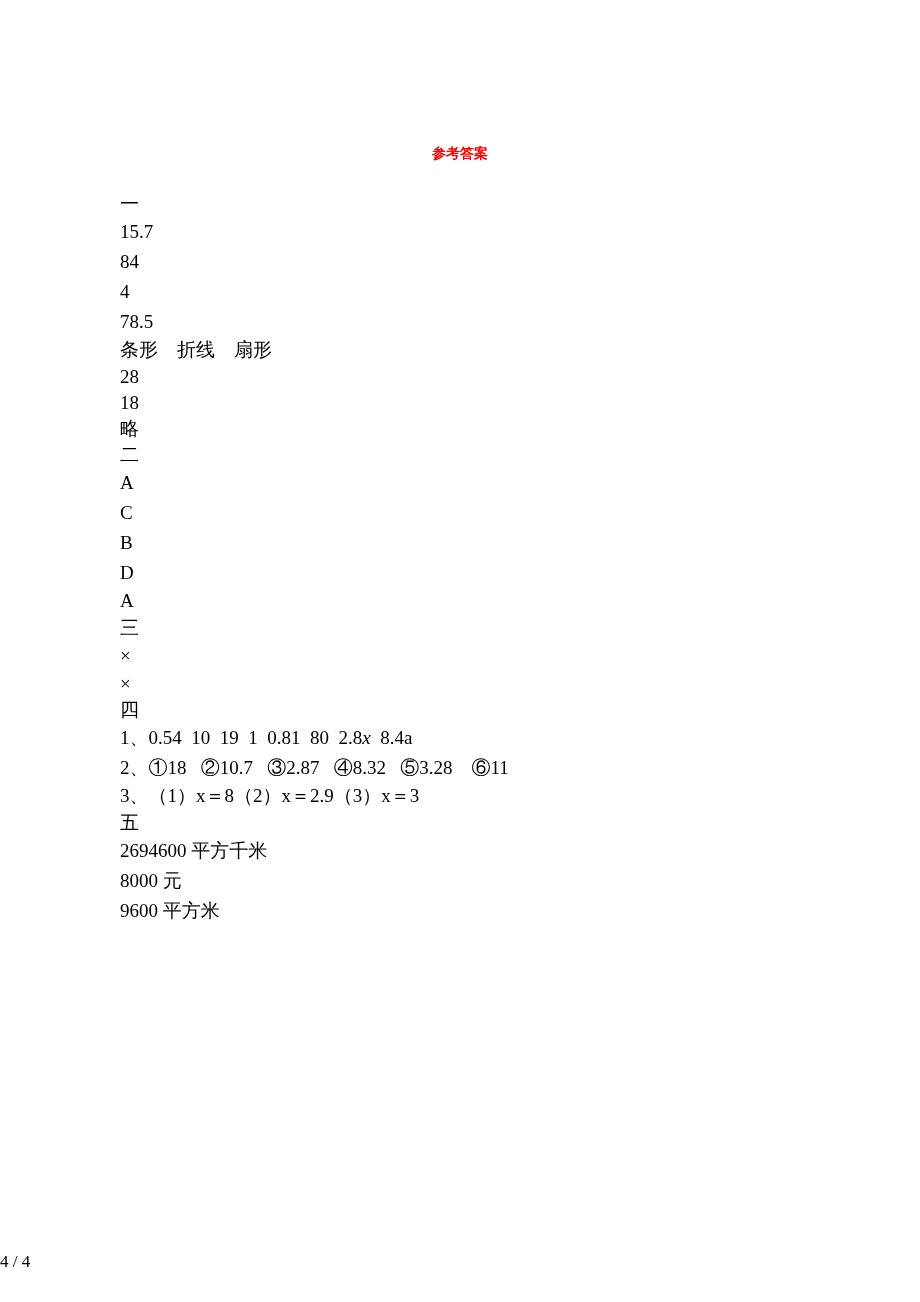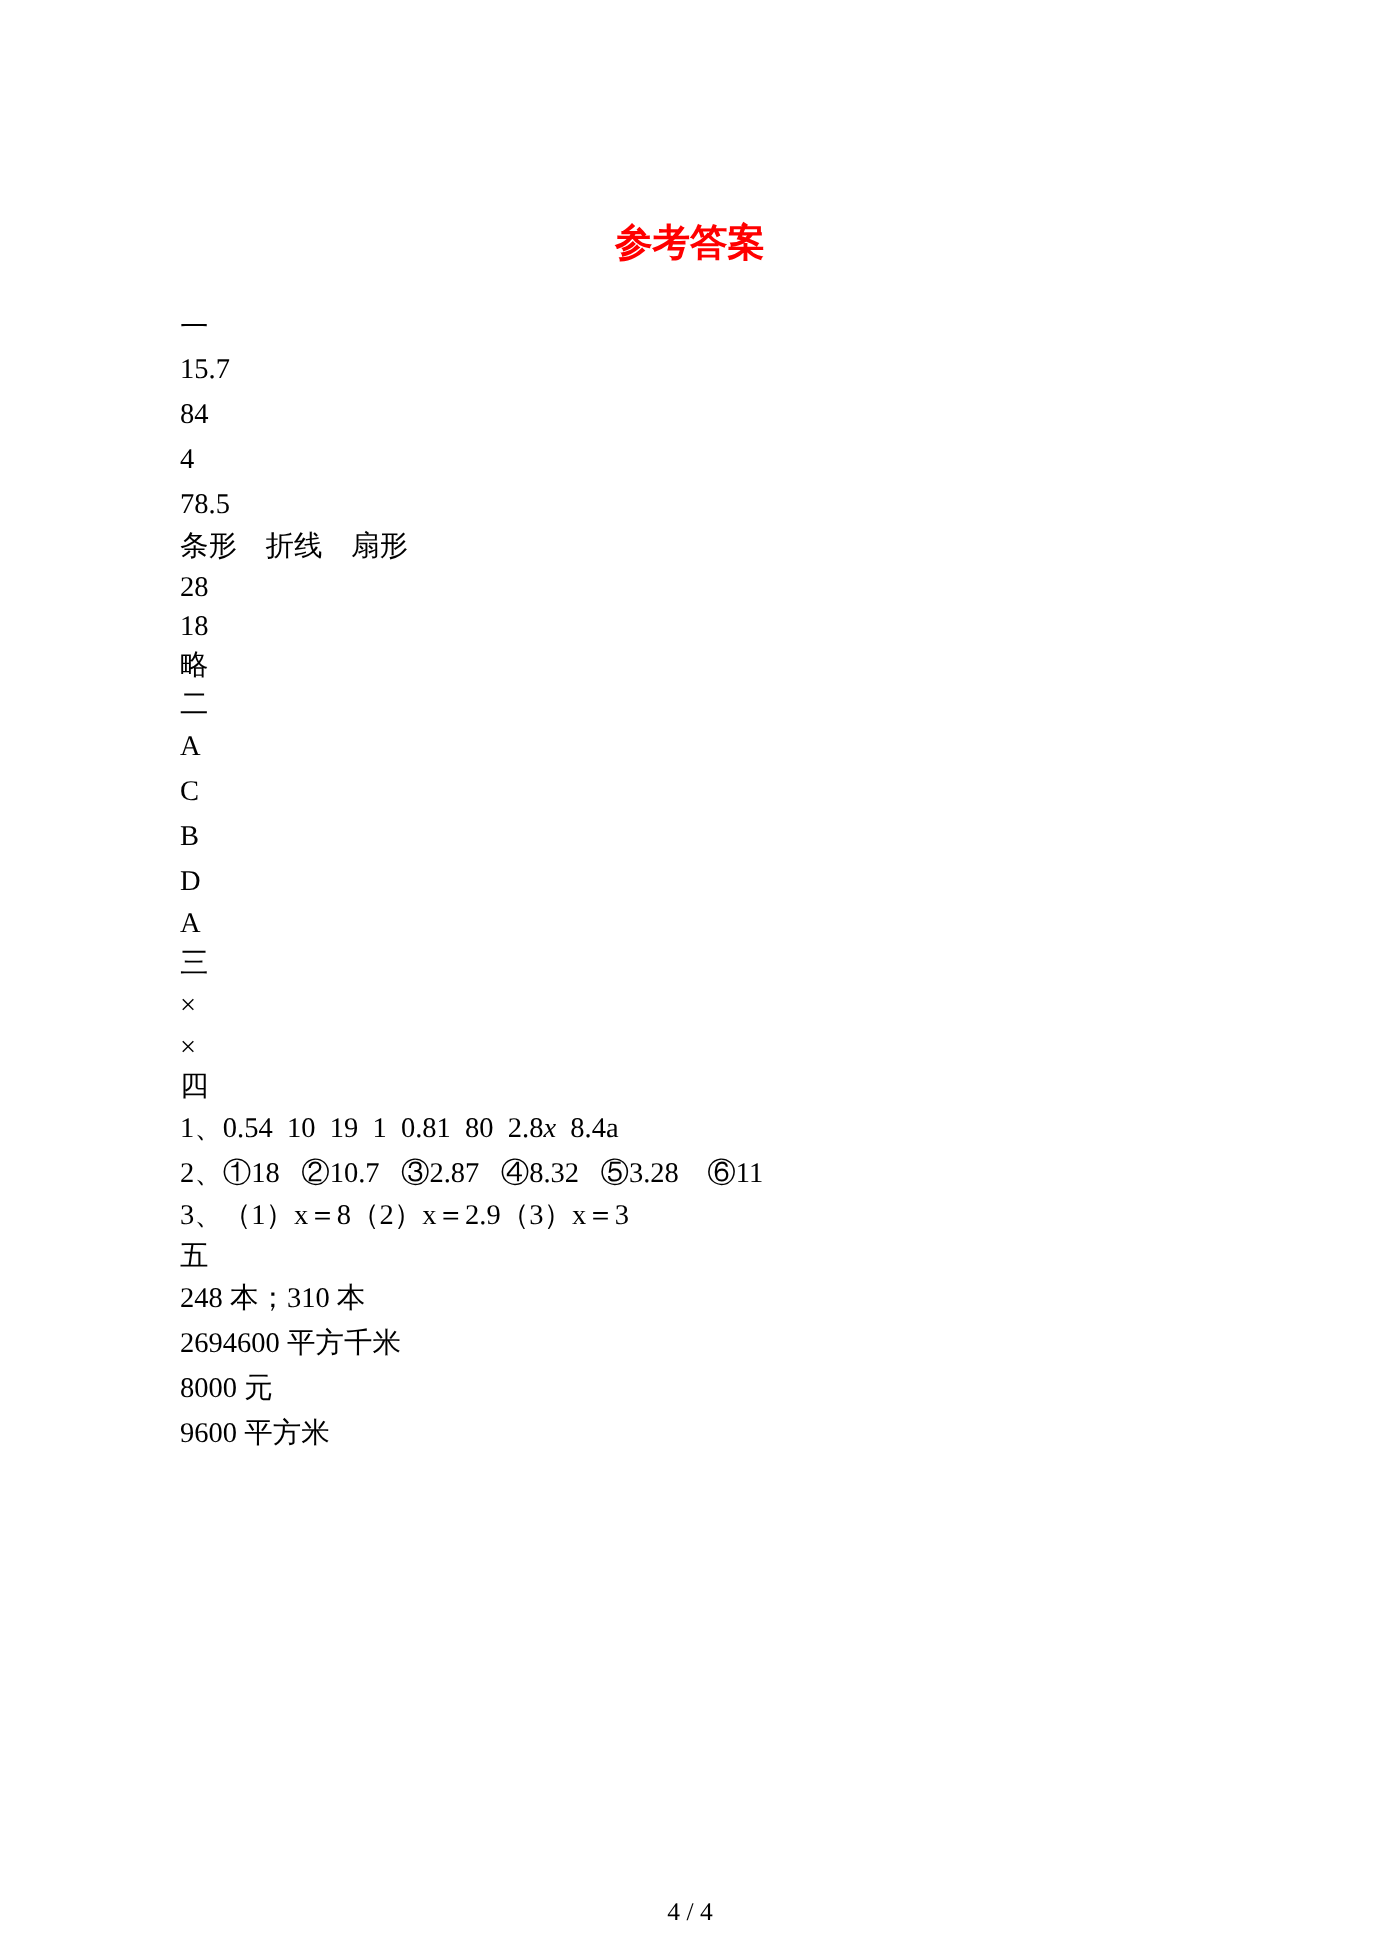--- a/index.html
+++ b/index.html
@@ -12,43 +12,43 @@
     }
     .page {
       padding: 145px 120px 40px 120px;
       position: relative;
       min-height: 1302px;
     }
     .title {
       text-align: center;
       color: #ff0000;
       font-weight: bold;
-      font-size: 25px;
+      font-size: 14px;
       margin-bottom: 28px;
       font-family: "SimSun", "宋体", serif;
     }
     .line {
       font-size: 19px;
       line-height: 1.58;
       white-space: pre;
       font-family: "SimSun", "宋体", serif;
     }
     .line.tight {
       line-height: 1.38;
     }
     .italic {
       font-style: italic;
       font-family: "Times New Roman", serif;
     }
     .footer {
       position: absolute;
-      bottom: 17px;
+      bottom: 30px;
       left: 0;
       right: 0;
-      text-align: center;
+      text-align: left;
       font-size: 17px;
       font-family: "SimSun", "宋体", serif;
     }
   </style>
 </head>
 <body>
 
 <div class="page">
   <div class="title">参考答案</div>
 
@@ -72,19 +72,18 @@
   <div class="line tight">三</div>
   <div class="line">×</div>
   <div class="line tight">×</div>
 
   <div class="line tight">四</div>
   <div class="line"><span>1、0.54  10  19  1  0.81  80  2.8</span><span class="italic">x</span><span>  8.4a</span></div>
   <div class="line">2、①18   ②10.7   ③2.87   ④8.32   ⑤3.28    ⑥11</div>
   <div class="line tight">3、（1）x＝8（2）x＝2.9（3）x＝3</div>
 
   <div class="line tight">五</div>
-  <div class="line">248 本；310 本</div>
   <div class="line">2694600 平方千米</div>
   <div class="line">8000 元</div>
   <div class="line">9600 平方米</div>
 
   <div class="footer">4 / 4</div>
 </div>
 
 </body></html>

